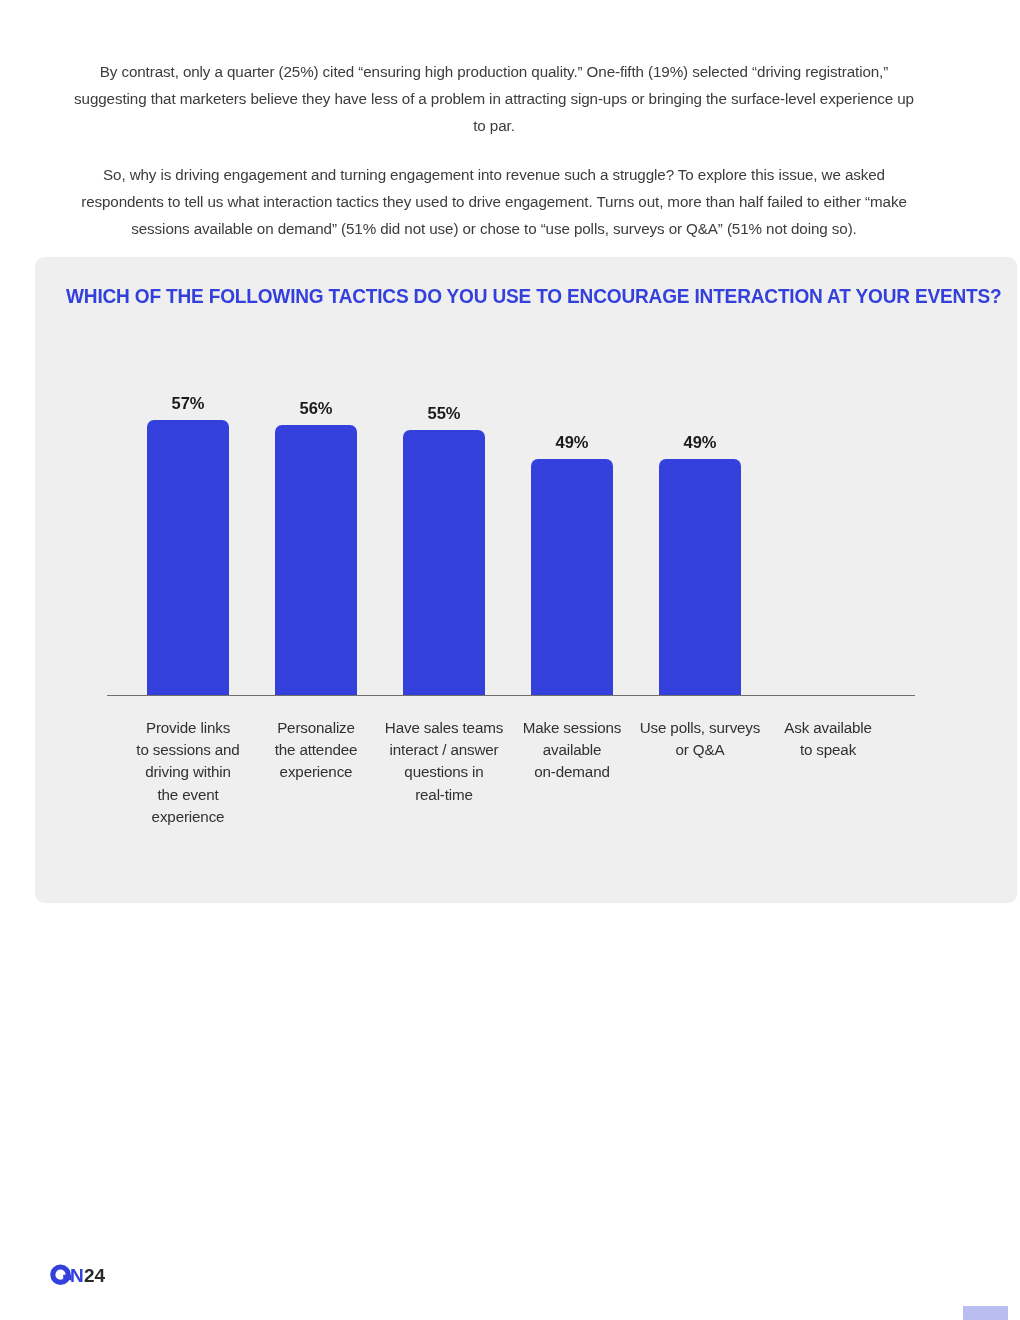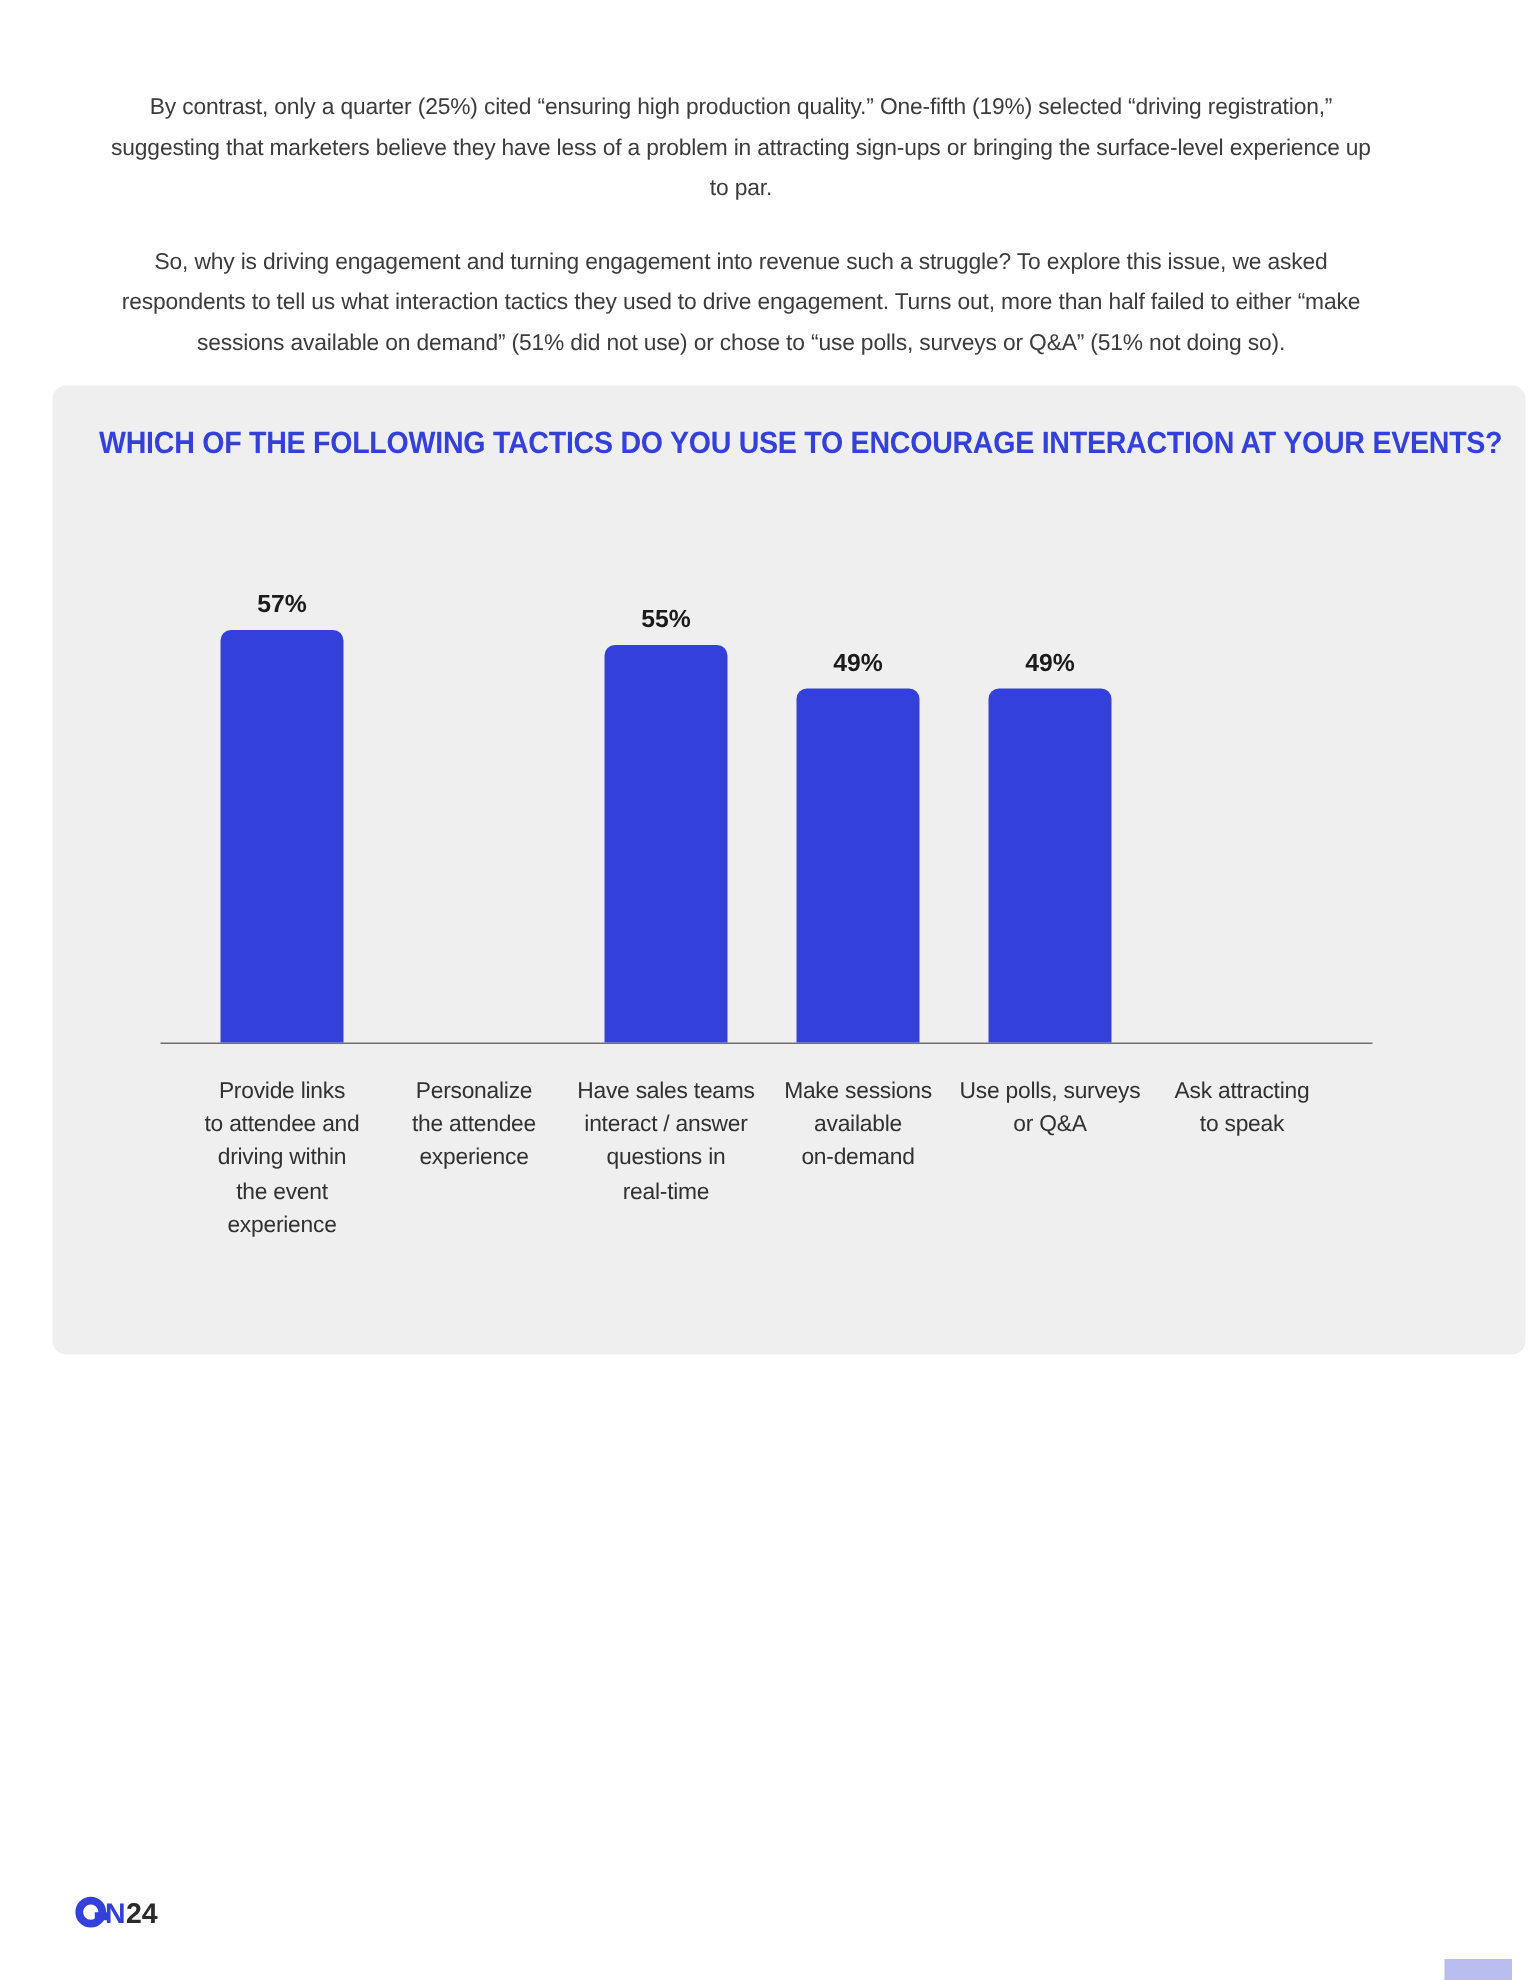--- a/index.html
+++ b/index.html
@@ -169,37 +169,41 @@
 <div class="chart-panel" style="background: rgb(239, 239, 240);">
   <div class="chart-title" style="color: rgb(51, 64, 220);">WHICH OF THE FOLLOWING TACTICS DO YOU USE TO ENCOURAGE INTERACTION AT YOUR EVENTS?</div>
 
   <div class="plot">
     <div class="axis-line" style="background: rgb(111, 111, 111);"></div>
     <div class="bars" id="bars-host">
         <div class="bar-col" style="left: 17px;">
           <div class="bar-value">57%</div>
           <div class="bar-rect" style="height: 275px; background: rgb(51, 64, 220);"></div>
         </div>
+        <div class="bar-col" style="left: 145px;">
+          <div class="bar-value">56%</div>
+          <div class="bar-rect" style="height: 270px; background: rgb(51, 64, 220);"></div>
+        </div>
         <div class="bar-col" style="left: 273px;">
           <div class="bar-value">55%</div>
           <div class="bar-rect" style="height: 265px; background: rgb(51, 64, 220);"></div>
         </div>
         <div class="bar-col" style="left: 401px;">
           <div class="bar-value">49%</div>
           <div class="bar-rect" style="height: 236px; background: rgb(51, 64, 220);"></div>
         </div>
         <div class="bar-col" style="left: 529px;">
           <div class="bar-value">49%</div>
           <div class="bar-rect" style="height: 236px; background: rgb(51, 64, 220);"></div>
         </div>
       </div>
     <div class="xlabels" id="xlabels-host">
         <div class="xlabel" style="left: 12px;">
           <div>Provide links</div>
-          <div>to attendee and</div>
+          <div>to sessions and</div>
           <div>driving within</div>
           <div>the event</div>
           <div>experience</div>
         </div>
         <div class="xlabel" style="left: 140px;">
           <div>Personalize</div>
           <div>the attendee</div>
           <div>experience</div>
         </div>
         <div class="xlabel" style="left: 268px;">
@@ -211,21 +215,21 @@
         <div class="xlabel" style="left: 396px;">
           <div>Make sessions</div>
           <div>available</div>
           <div>on-demand</div>
         </div>
         <div class="xlabel" style="left: 524px;">
           <div>Use polls, surveys</div>
           <div>or Q&amp;A</div>
         </div>
         <div class="xlabel" style="left: 652px;">
-          <div>Ask attracting</div>
+          <div>Ask available</div>
           <div>to speak</div>
         </div>
       </div>
   </div>
 </div>
 
 <div class="logo">
   <svg class="logo-svg" width="62" height="24" viewBox="0 0 62 24">
     <path d="M11.5 1.5 A10.2 10.2 0 1 0 11.5 22 A10.2 10.2 0 1 0 11.5 1.5 Z M11.5 6.6 A5.1 5.1 0 1 1 11.5 16.8 A5.1 5.1 0 1 1 11.5 6.6 Z" fill="#3340dc"></path>
     <path d="M14.2 11.8 L22.5 11.8 L22.5 17.2 L14.2 17.2 Z" fill="#3340dc"></path>

